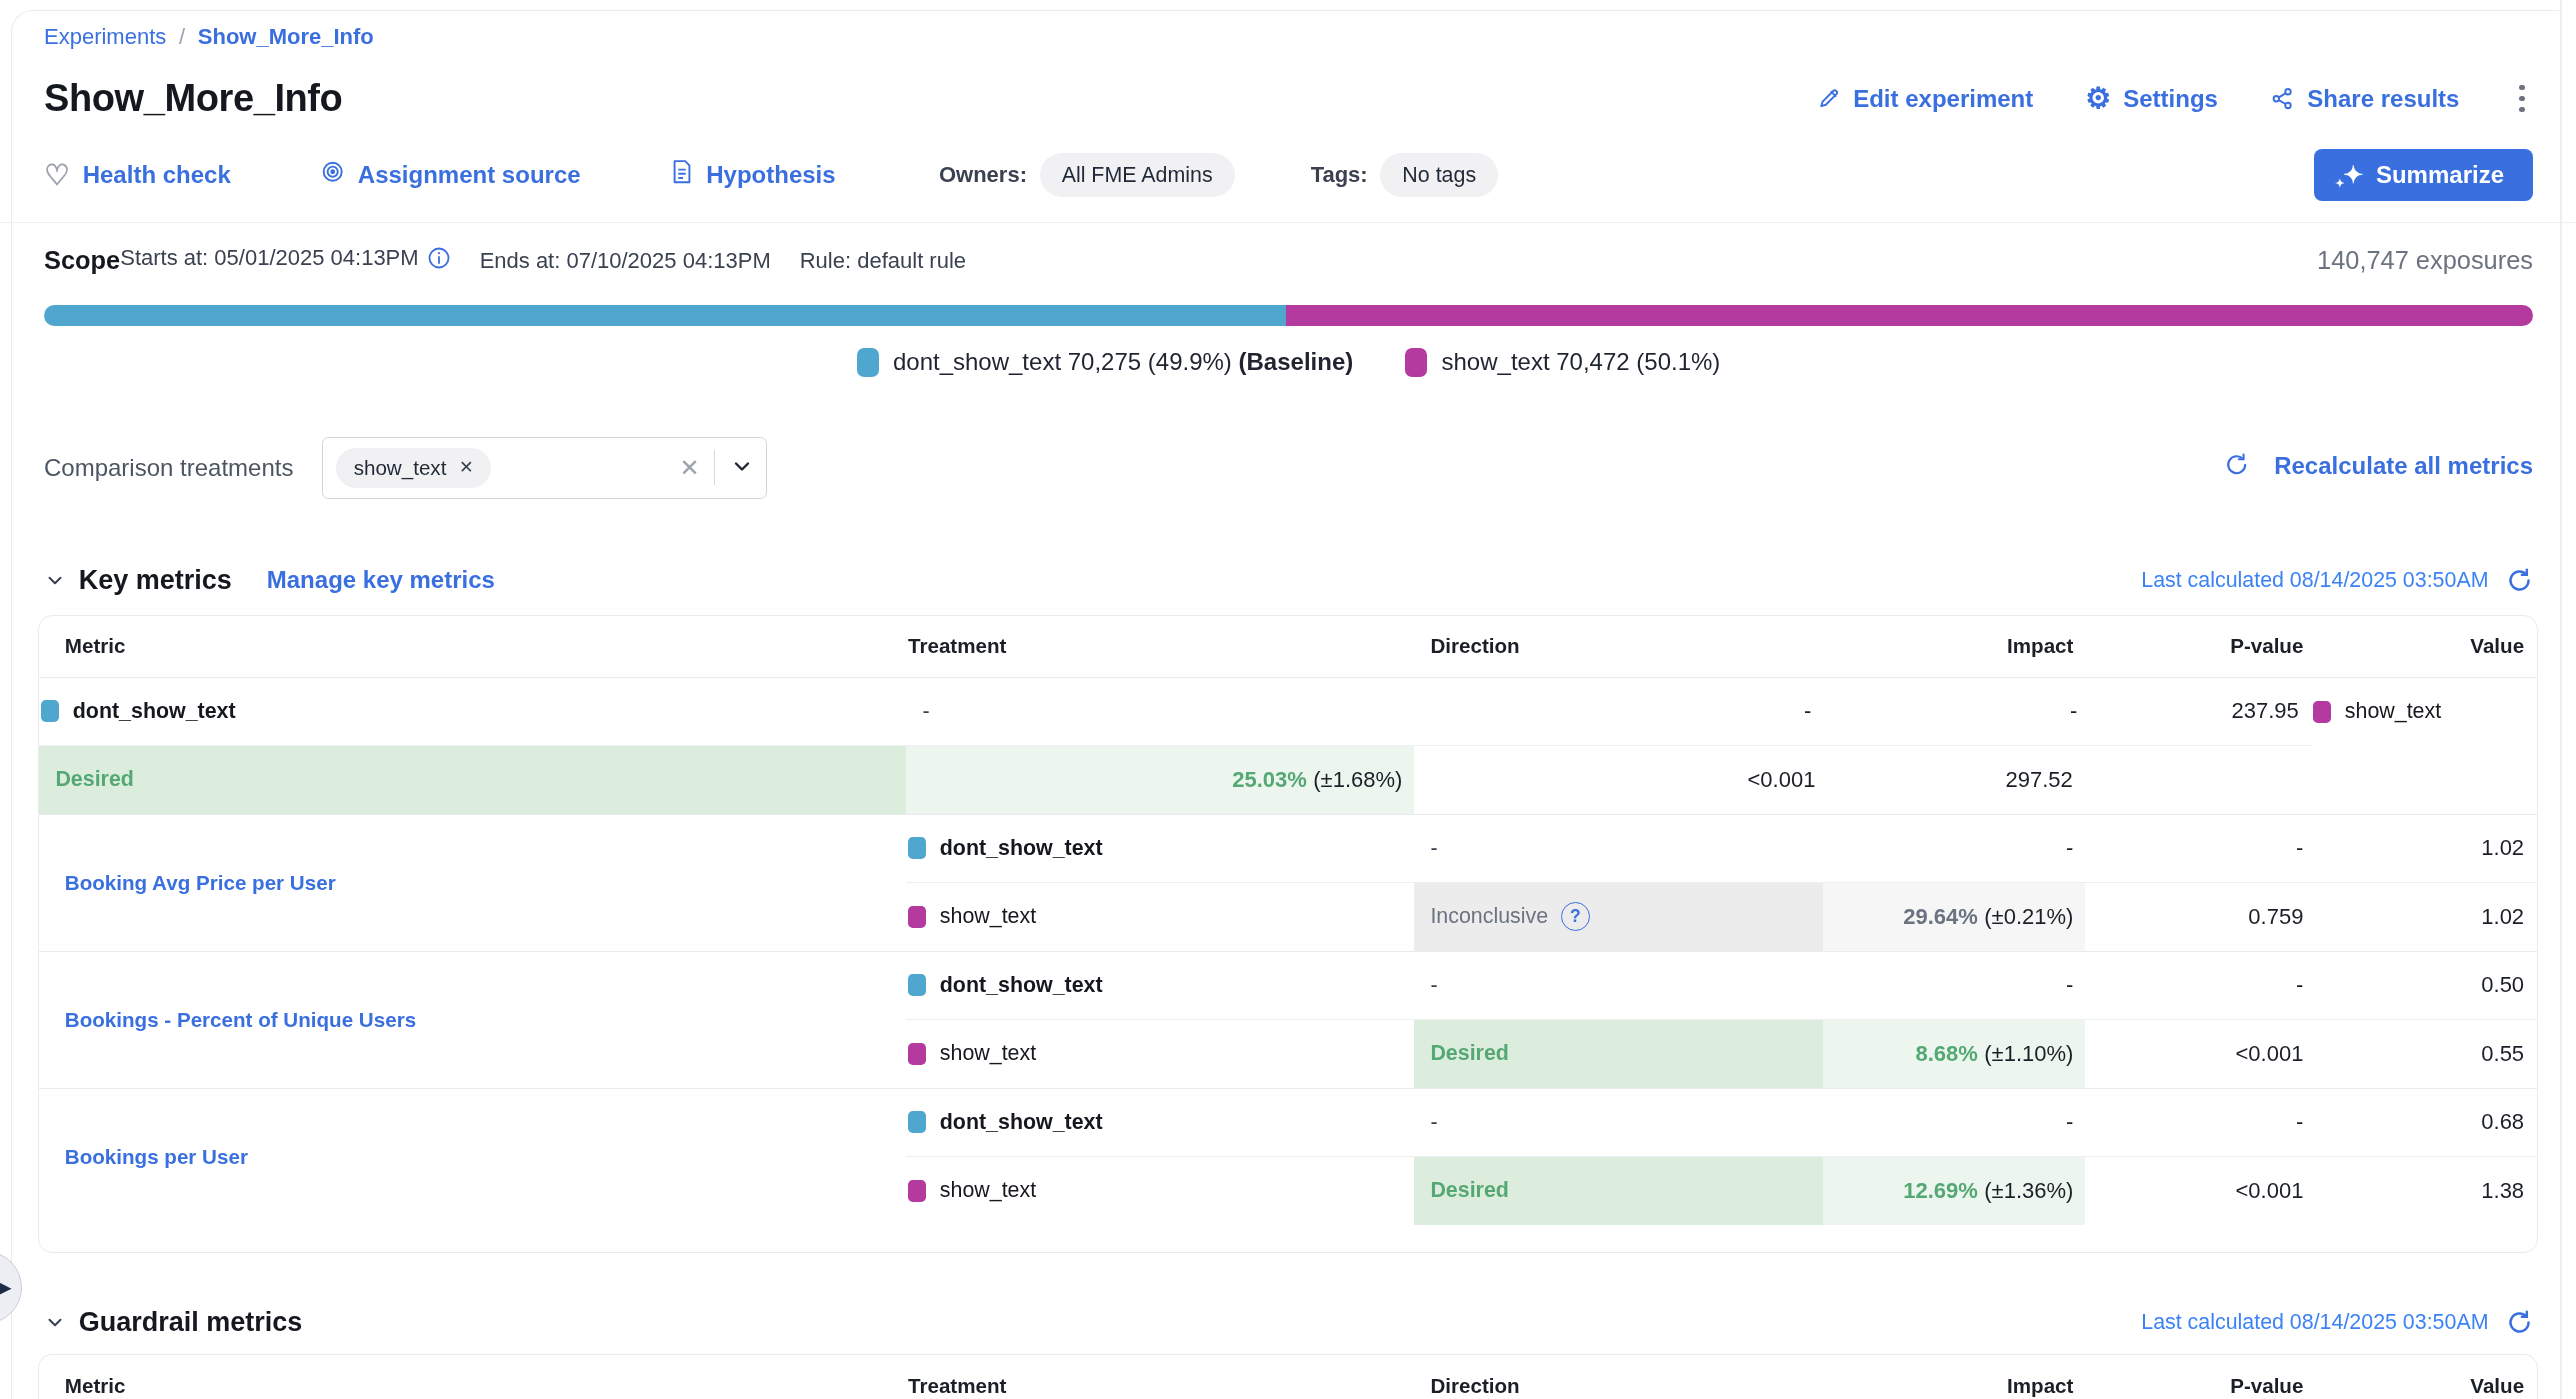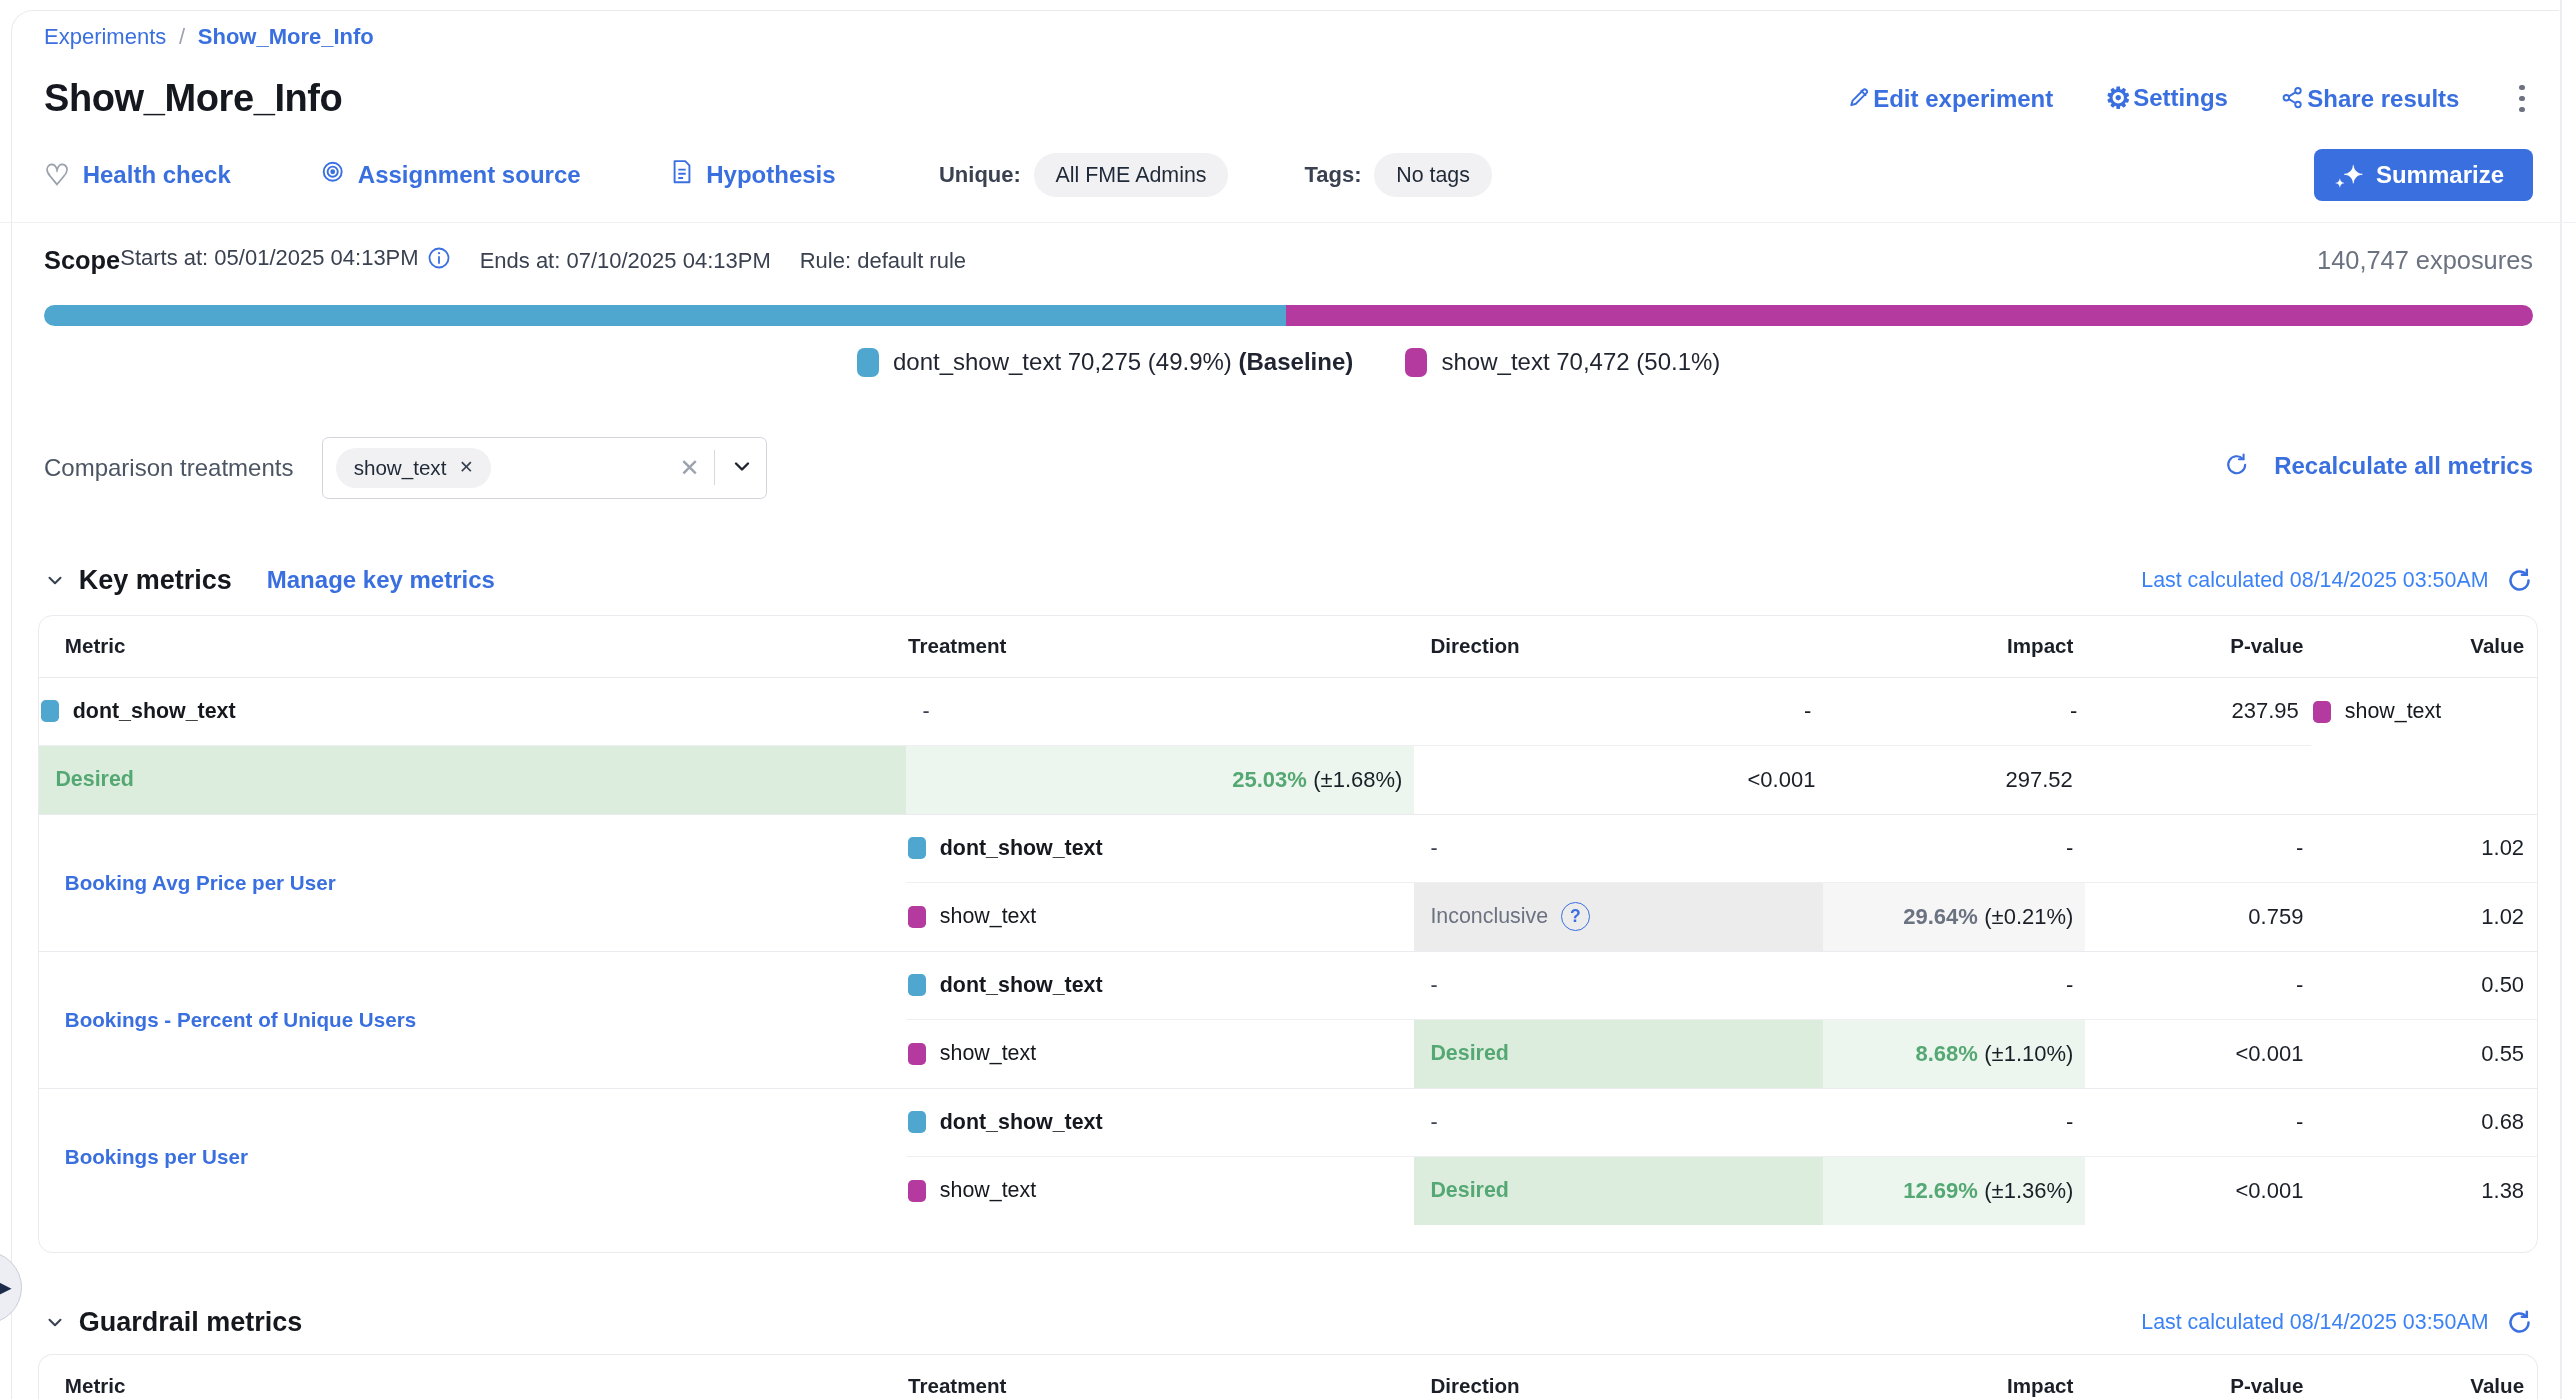--- a/index.html
+++ b/index.html
@@ -31,21 +31,21 @@
   
   .breadcrumb{display:flex;align-items:center;gap:12.7px;font-size:22px}
   .crumb{color:var(--accent);font-weight:500;text-decoration:none;cursor:pointer}
   .crumb.current{font-weight:600}
   .crumb-sep{color:#9ca3af}
 
   
   .title-row{display:flex;align-items:center;margin-top:27px}
   .page-title{font-size:38px;font-weight:700;letter-spacing:-0.4px;color:#15181e}
   .actions{margin-left:auto;display:flex;align-items:center;gap:52px}
-  .act{display:flex;align-items:flex-start;gap:2px;color:var(--accent);font-size:24px;font-weight:600;cursor:pointer}
+  .act{display:flex;align-items:center;gap:12px;color:var(--accent);font-size:24px;font-weight:600;cursor:pointer}
   .act svg{display:block}
   .gear-glyph{font-size:29px;line-height:1}
   .kebab{display:flex;flex-direction:column;gap:5.6px;padding:4.8px 8px;cursor:pointer}
   .kebab i{width:5.6px;height:5.6px;border-radius:50%;background:#6b7280;display:block}
 
   
   .meta-row{display:flex;align-items:center;margin-top:29px}
   .tab-link{display:flex;align-items:center;gap:12.7px;color:var(--accent);font-size:24px;font-weight:600;cursor:pointer;margin-right:89px}
   .heart-glyph{font-size:29px;color:#9aa1ab;line-height:1}
   .meta-label{font-size:22px;font-weight:700;color:var(--ink-soft)}
@@ -209,21 +209,21 @@
       <span class="tab-link">
         <span>
           <svg width="24" height="25.4" viewBox="0 0 20 24" fill="none" stroke="#3a6fe0" stroke-width="1.8" stroke-linejoin="round">
               <path d="M3 2h10l4 4v16H3z"></path>
               <path d="M6.5 10h7M6.5 14h7M6.5 18h4.5"></path>
             </svg>
         </span>
         <span>Hypothesis</span>
       </span>
       <div class="owners-wrap">
-        <span class="meta-label">Unique:</span>
+        <span class="meta-label">Owners:</span>
         <span class="pill">All FME Admins</span>
       </div>
       <div class="tags-wrap">
         <span class="meta-label">Tags:</span>
         <span class="pill">No tags</span>
       </div>
       <button class="summarize">
         <span class="sparkle">✦<small>✦</small></span>
         <span>Summarize</span>
       </button>

